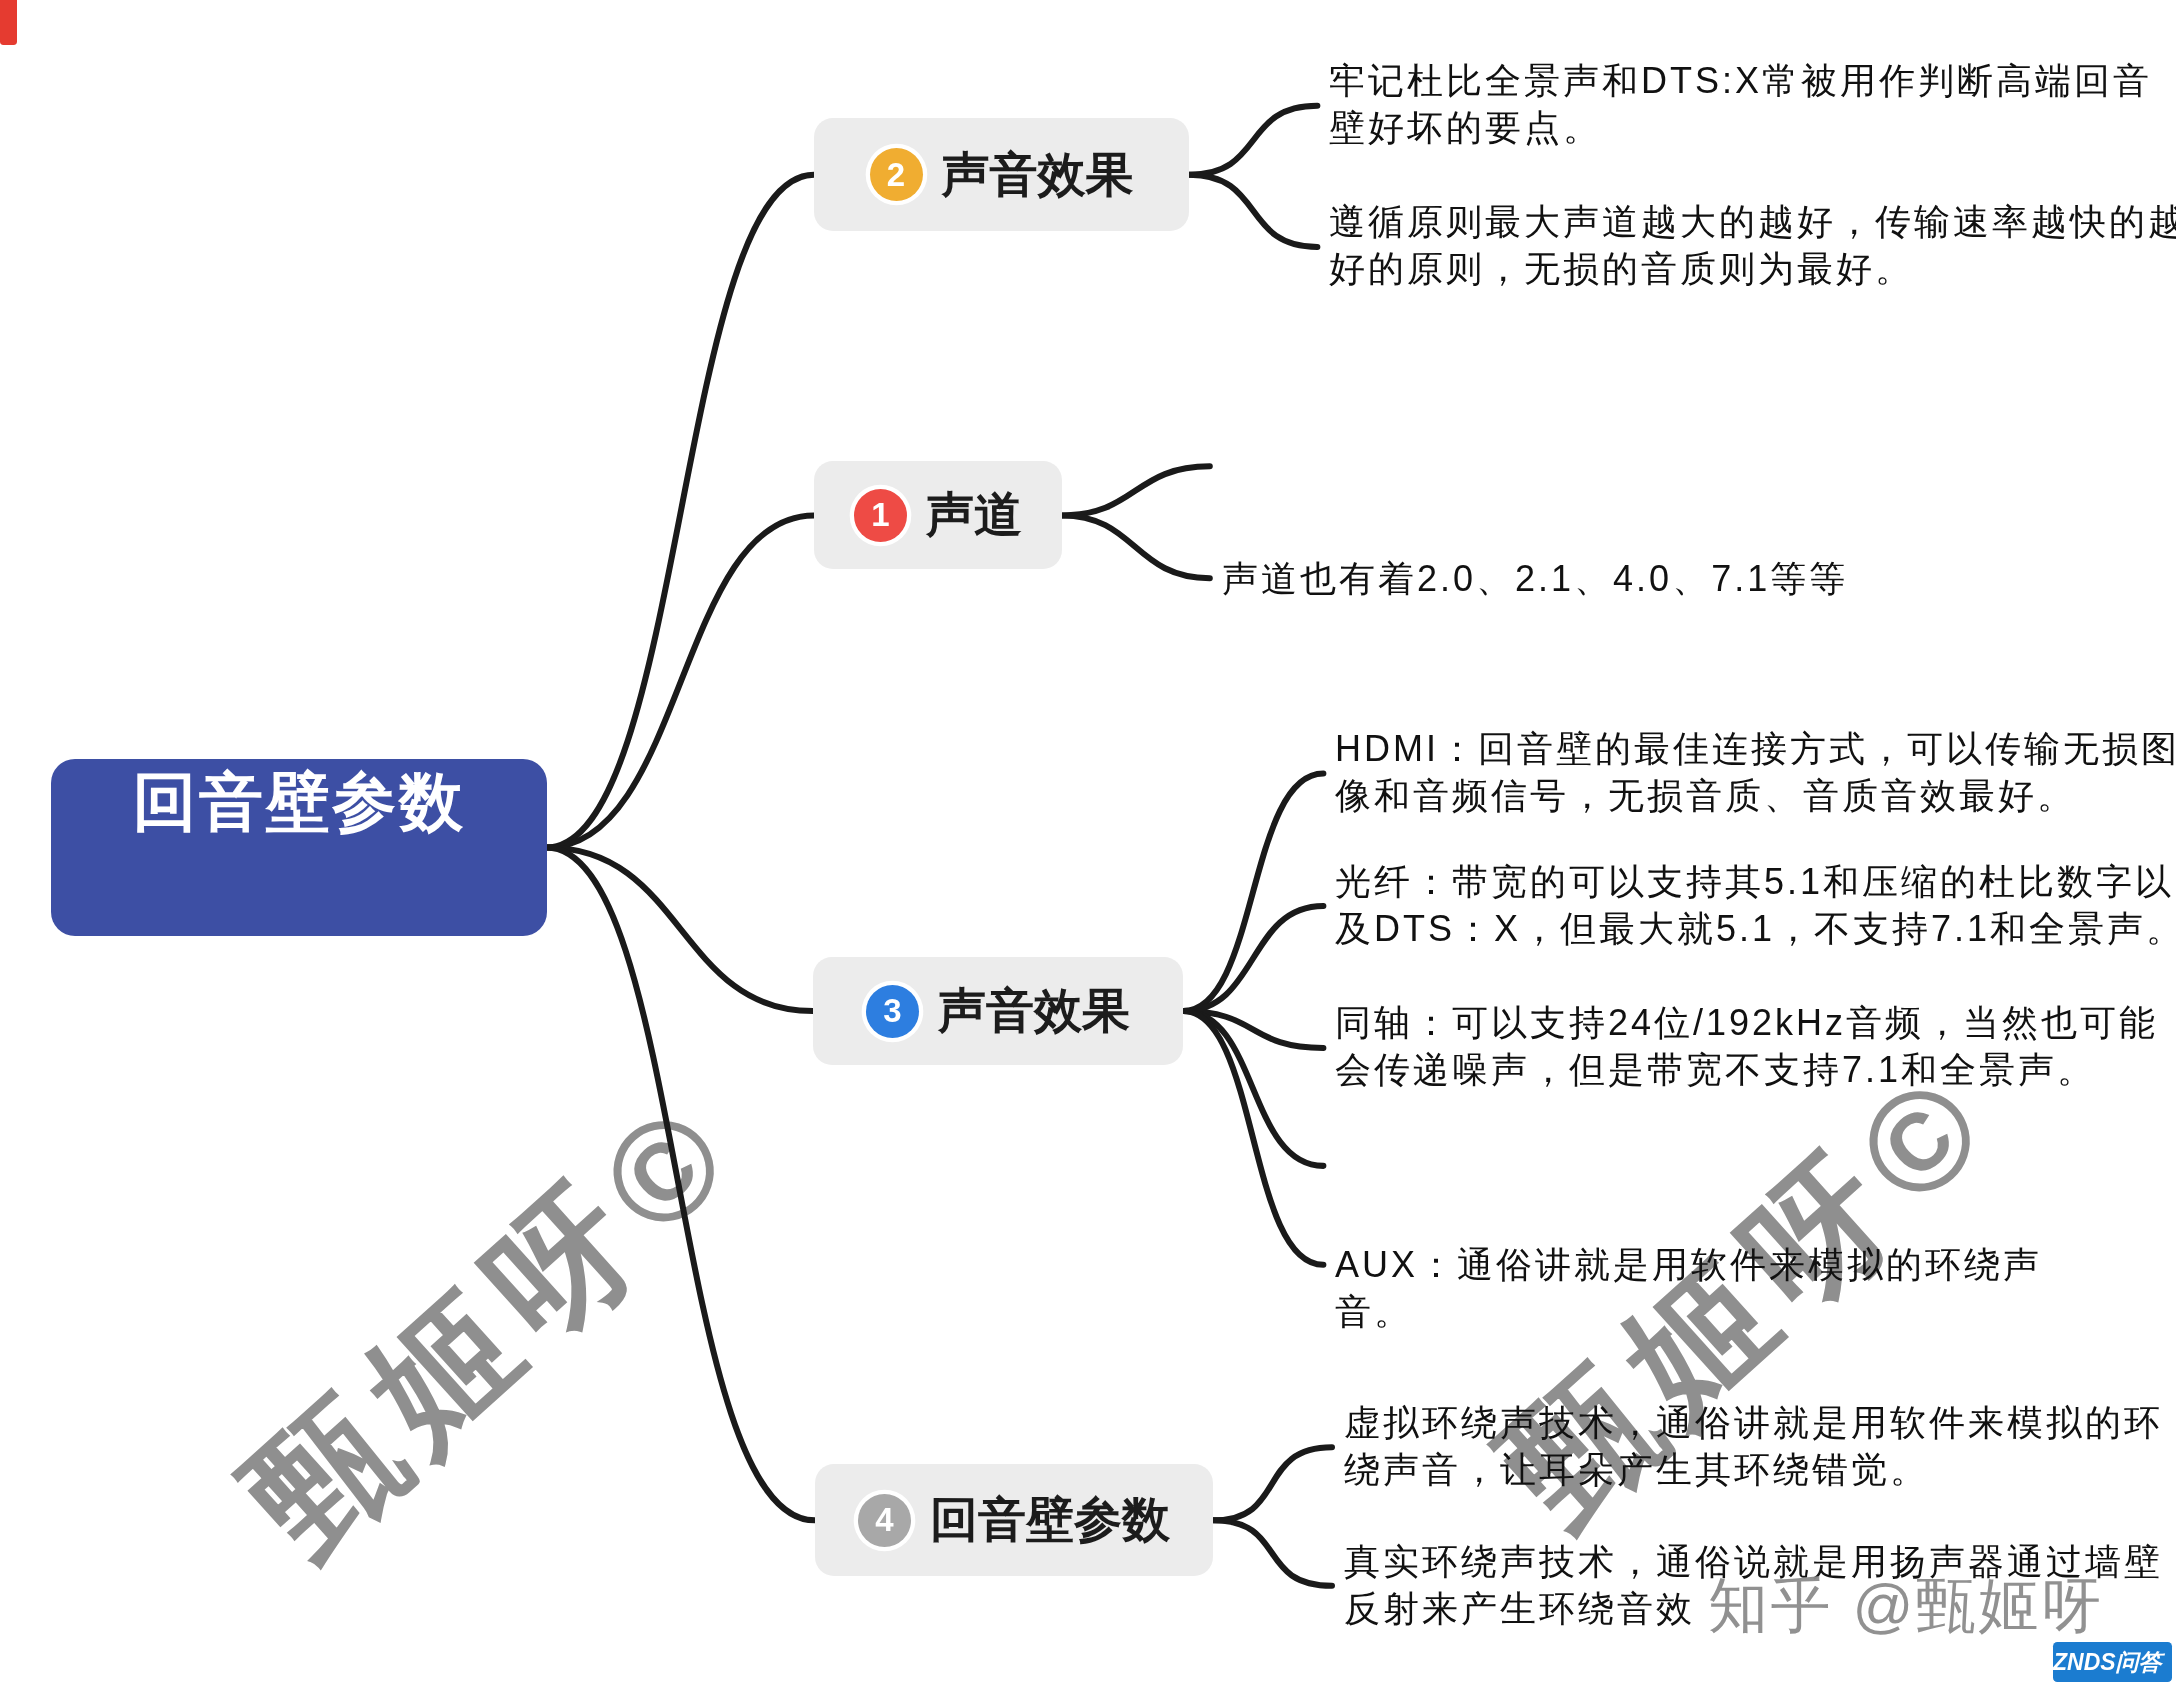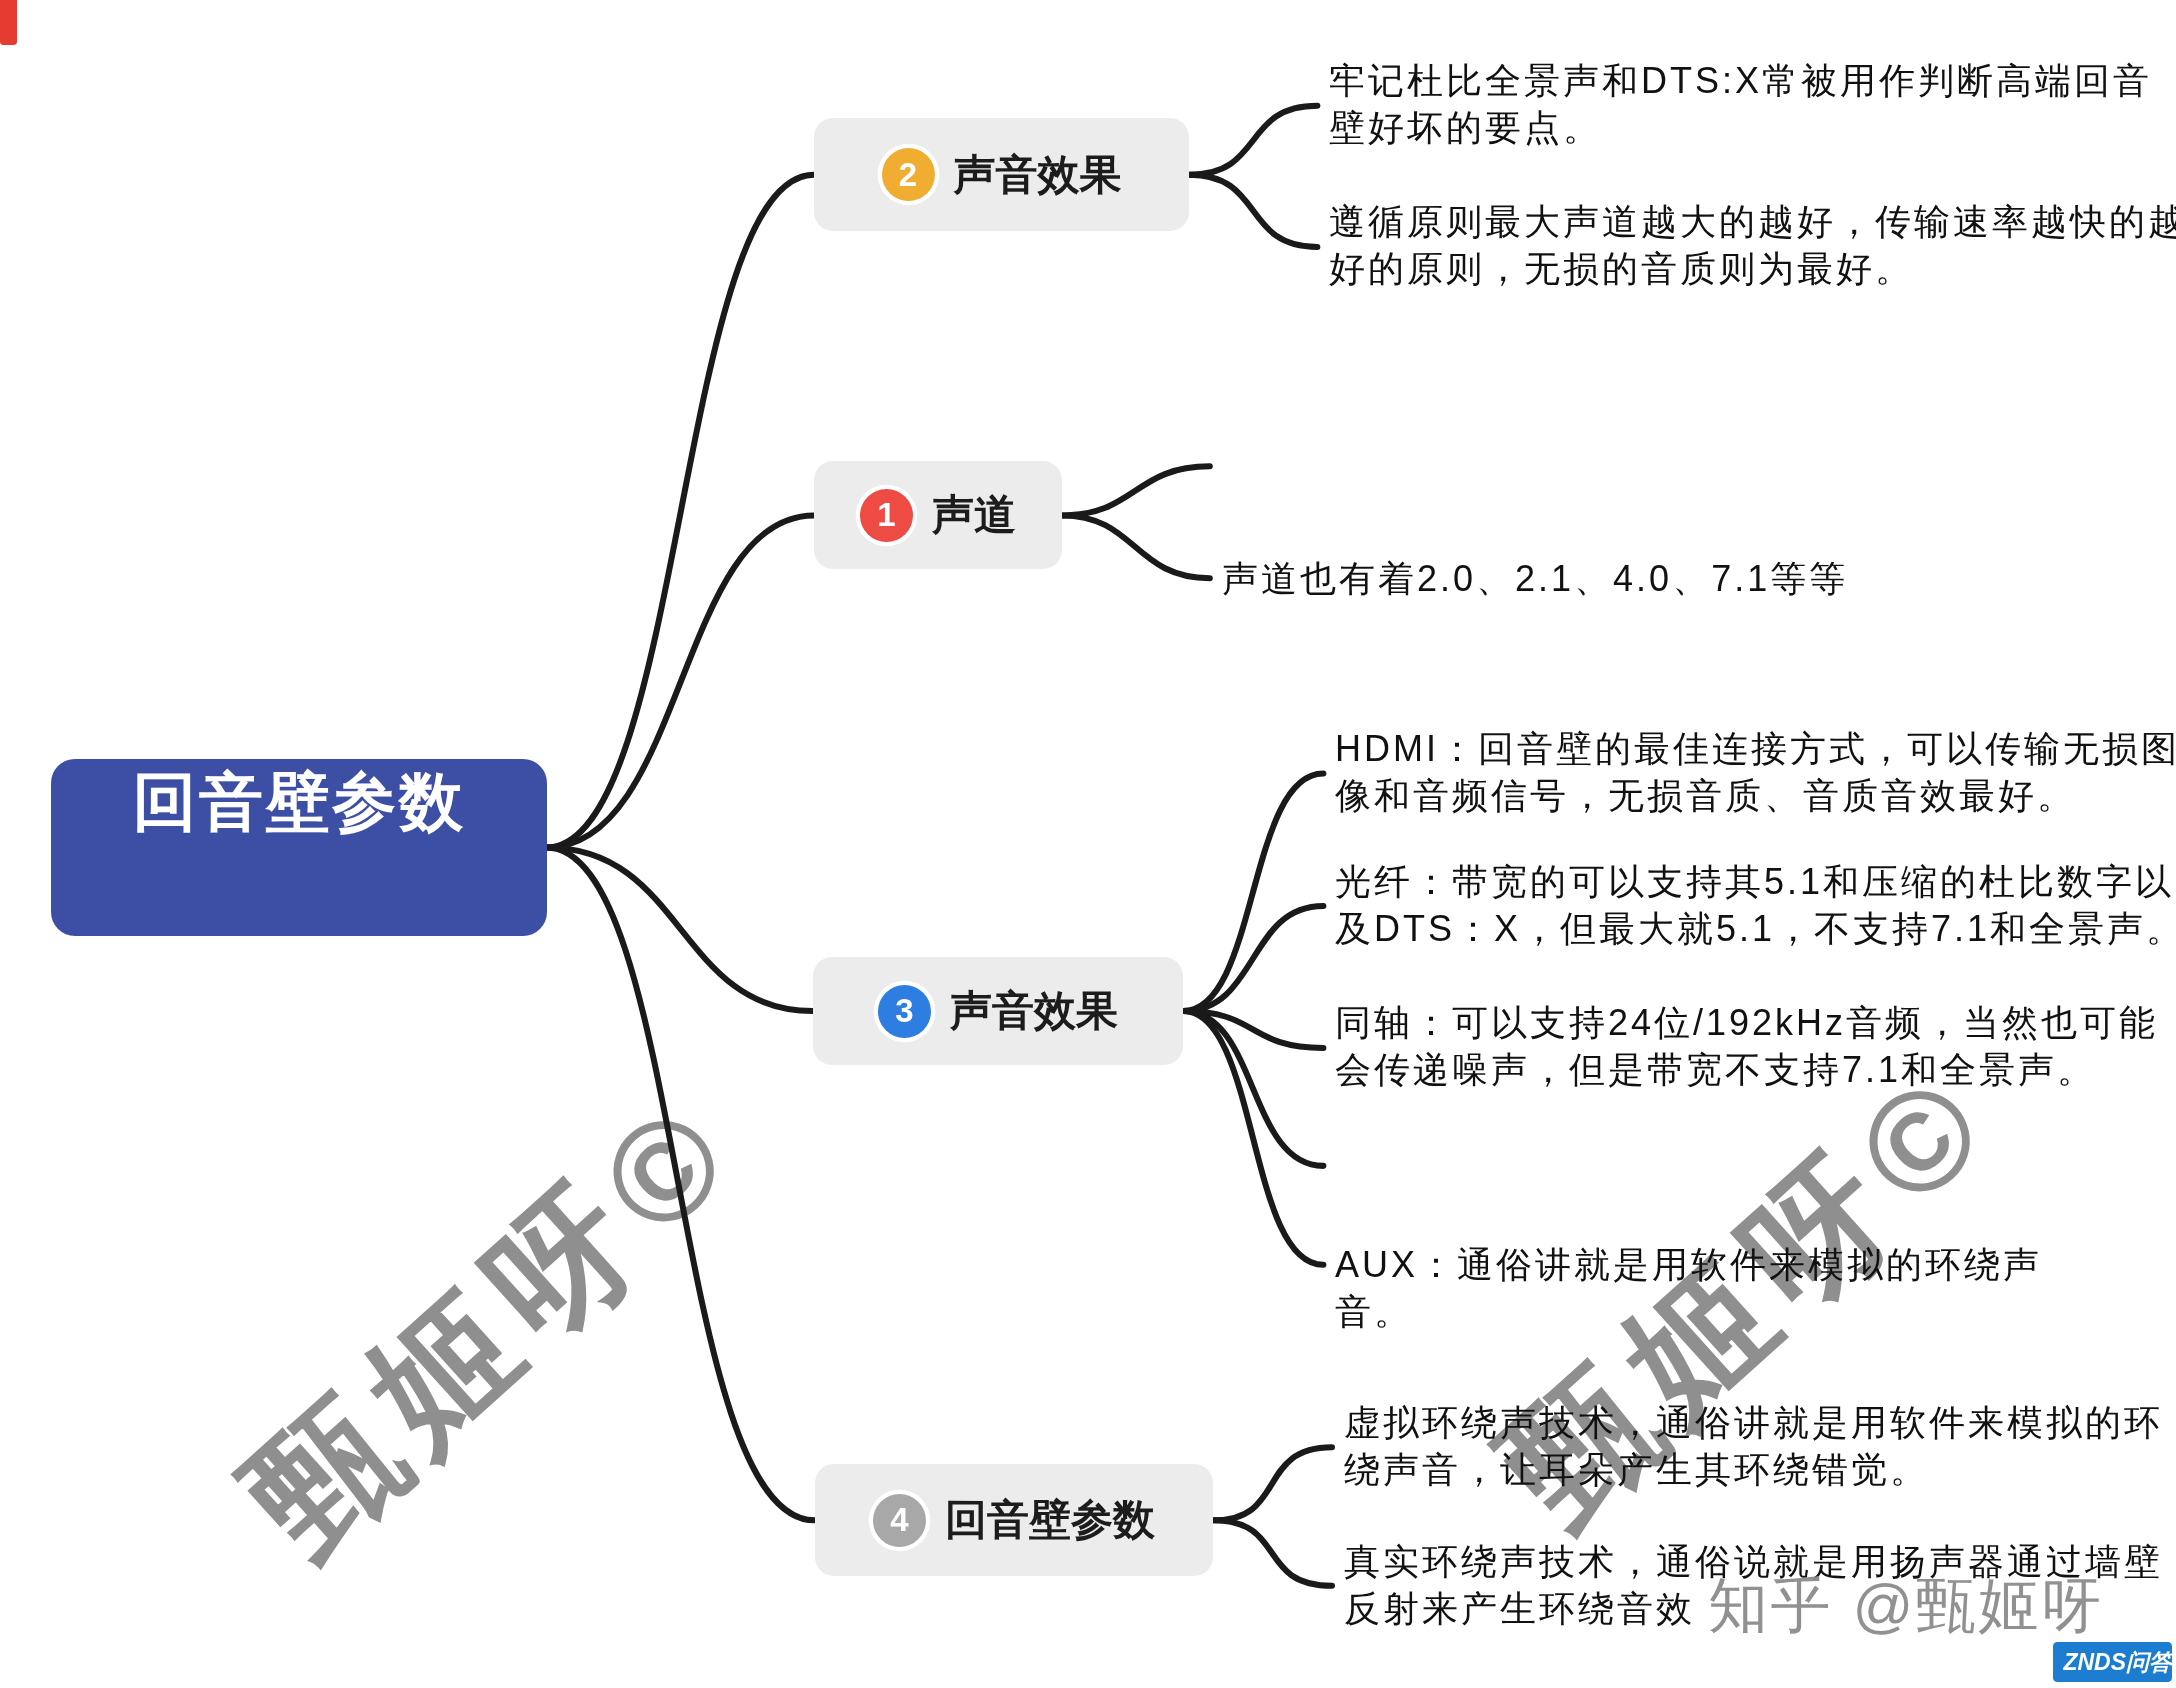--- a/index.html
+++ b/index.html
@@ -31,21 +31,21 @@
   .bnode .badge{
     width:53px;height:53px;border-radius:50%;flex:0 0 auto;
     display:flex;align-items:center;justify-content:center;
     color:#ffffff;font-size:33px;font-weight:700;
     box-shadow:0 0 0 4.3px #ffffff;
   }
   .badge-1{background:#ee4b45;}
   .badge-2{background:#f0ad31;}
   .badge-3{background:#2d7ee0;}
   .badge-4{background:#a8a8a8;}
-  .bnode .nlabel{font-size:42px;font-weight:700;color:#1c1c1c;white-space:nowrap;}
+  .bnode .nlabel{font-size:48px;font-weight:700;color:#1c1c1c;white-space:nowrap;}
   #node-2{left:814px;top:118px;width:375px;height:113px;}
   #node-1{left:814px;top:461px;width:248px;height:108px;}
   #node-3{left:813px;top:957px;width:370px;height:108px;}
   #node-4{left:815px;top:1464px;width:398px;height:112px;}
 
   
   .leaf{
     position:absolute;color:#111111;font-size:36px;line-height:47px;
     letter-spacing:3px;font-weight:500;
   }
@@ -69,21 +69,21 @@
   }
   #stamp-left{left:275px;top:1428px;}
   #stamp-right{left:1531px;top:1398px;}
   .author-mark{
     position:absolute;left:1708px;top:1566px;color:#8c8c8c;
     font-size:60px;font-weight:400;letter-spacing:2.6px;white-space:nowrap;opacity:.95;
   }
   .site-badge{
     position:absolute;left:2053px;top:1642px;width:119px;height:40px;
     background:#1b7cd0;border-radius:4.3px;
-    display:flex;align-items:center;justify-content:flex-end;
+    display:flex;align-items:center;justify-content:flex-start;
   }
   .site-badge span{
     color:#ffffff;font-size:23px;font-weight:700;font-style:italic;letter-spacing:0;
   }
   .corner-mark{
     position:absolute;left:0;top:0;width:17px;height:45px;background:#e53b30;
     border-radius:0 0 3.4px 3.4px;
   }
 </style>
 </head>

